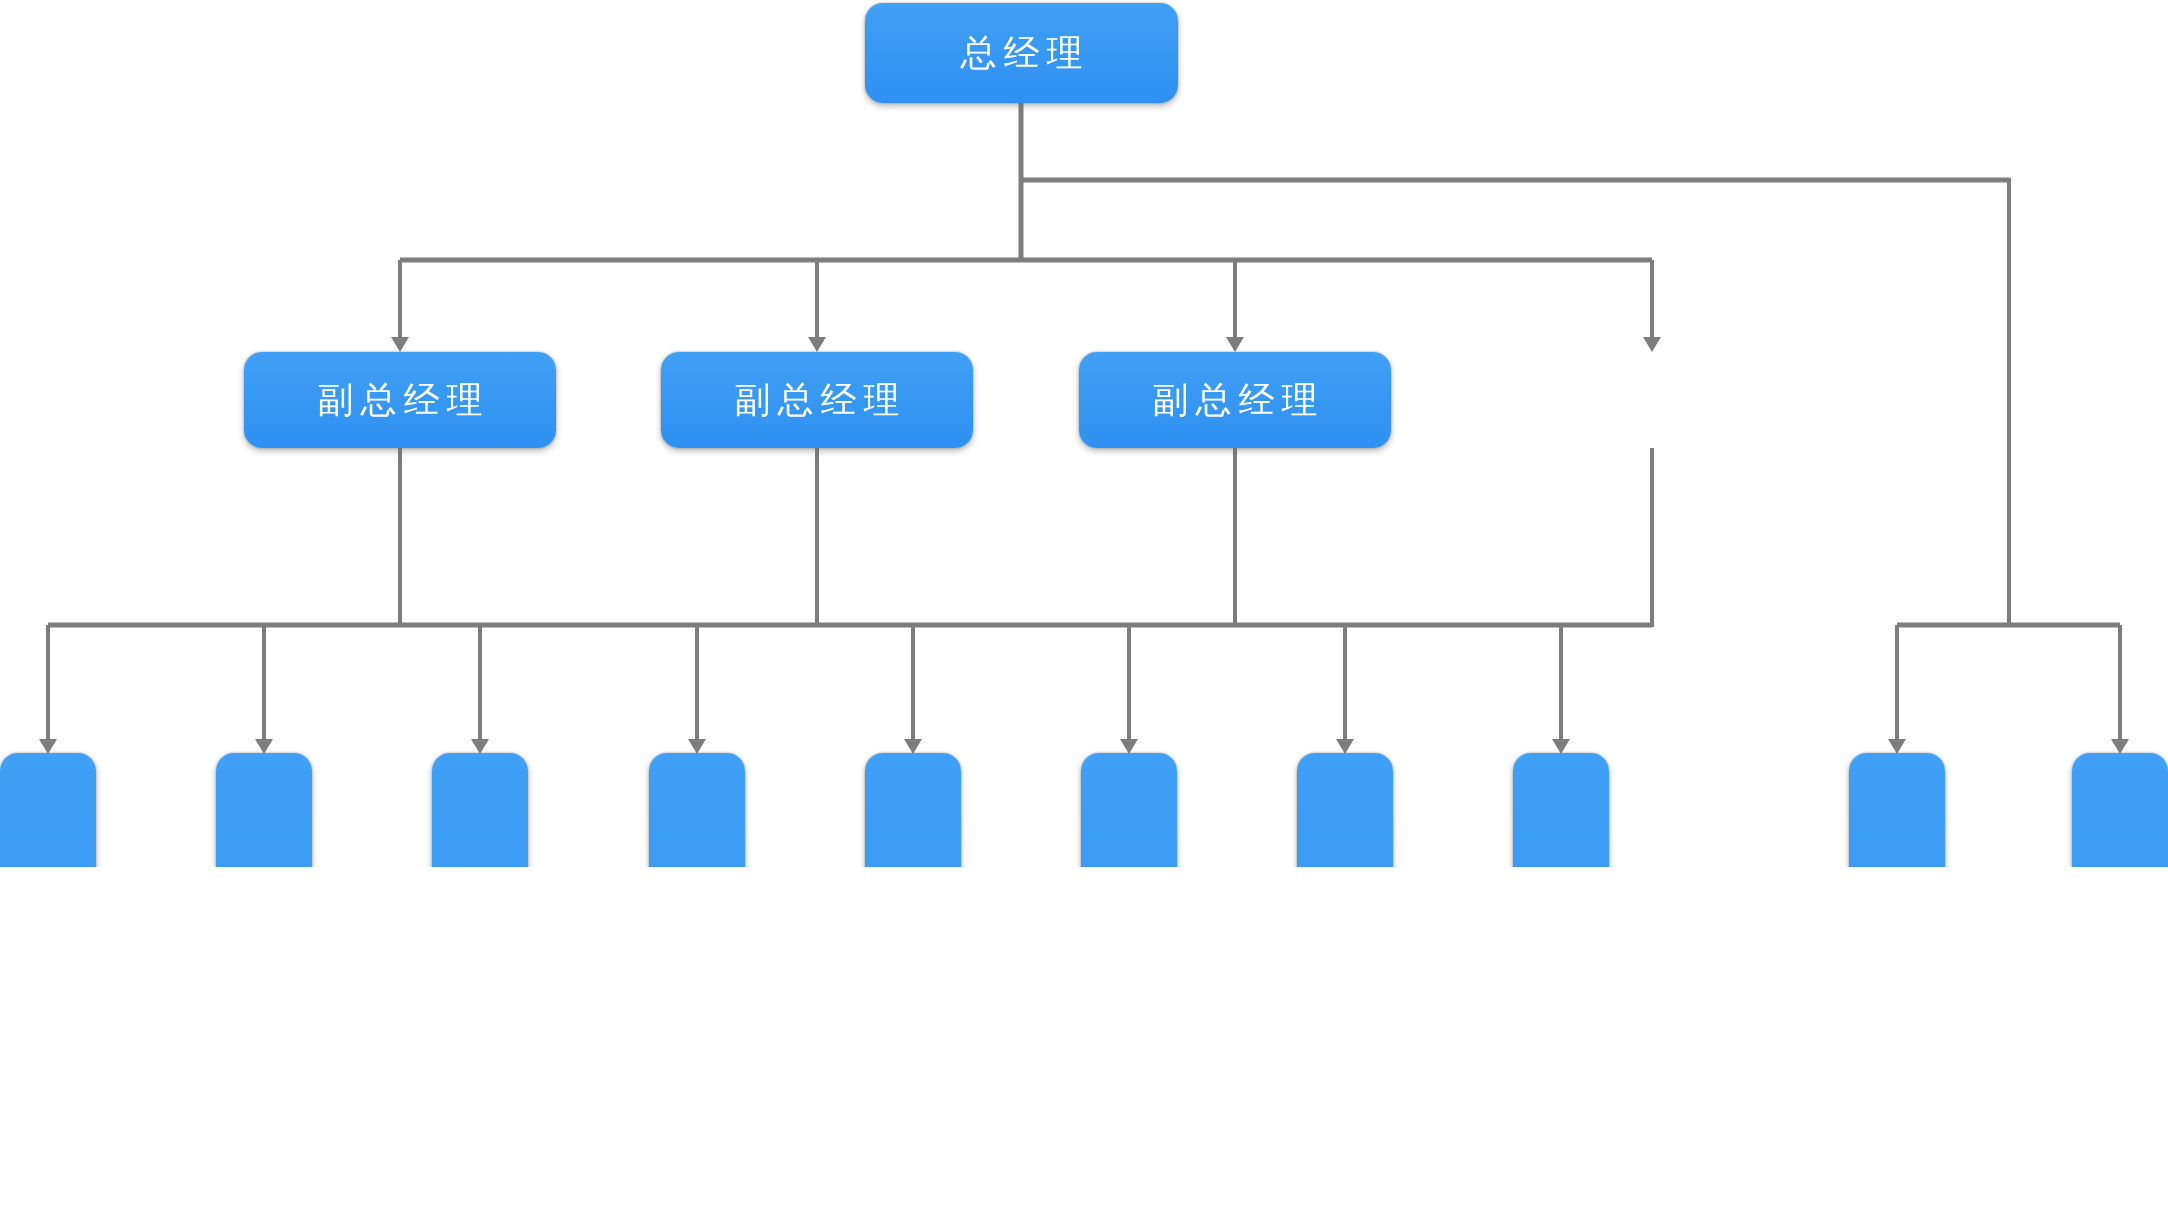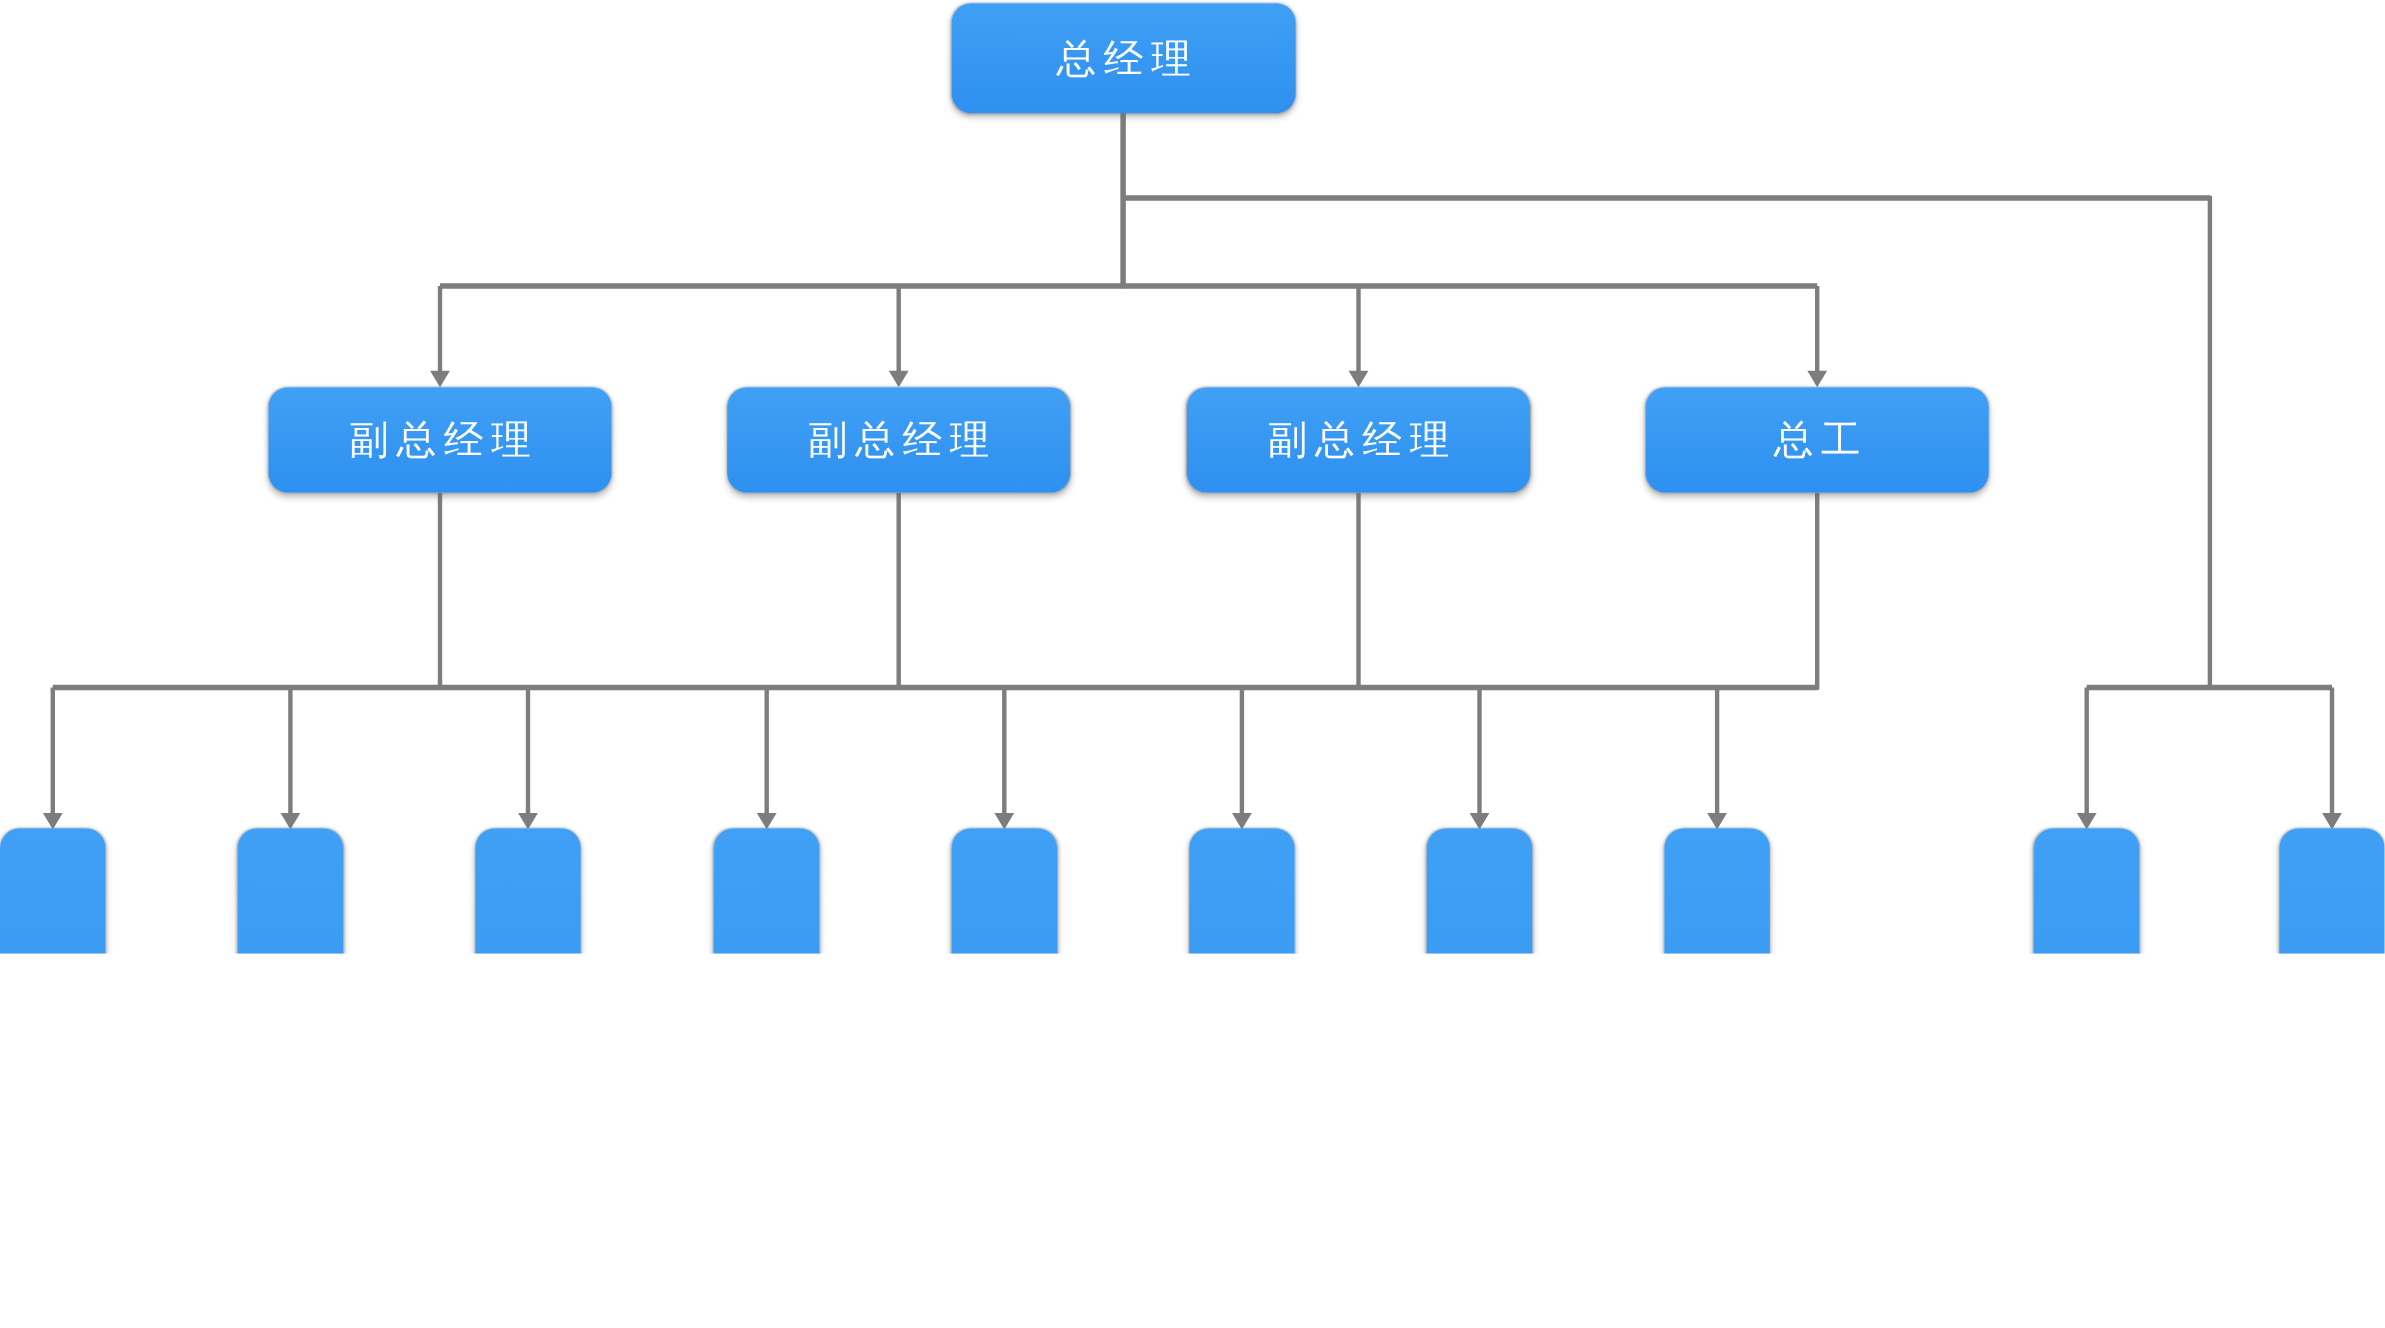--- a/index.html
+++ b/index.html
@@ -122,23 +122,20 @@
 
   <div class="node h" style="left:244px; top:352px; width:312px; height:96px;">
     <span class="label">副总经理</span>
   </div>
   <div class="node h" style="left:661px; top:352px; width:312px; height:96px;">
     <span class="label">副总经理</span>
   </div>
   <div class="node h" style="left:1079px; top:352px; width:312px; height:96px;">
     <span class="label">副总经理</span>
   </div>
-  <div class="node h" style="left:1496px; top:352px; width:312px; height:96px;">
-    <span class="label">总工</span>
-  </div>
 
   <div class="node v" style="left:0px; top:753px; width:96px; height:440px;">
     <span class="label">综合办</span>
   </div>
   <div class="node v" style="left:216px; top:753px; width:96px; height:440px;">
     <span class="label">总工办</span>
   </div>
   <div class="node v" style="left:432px; top:753px; width:96px; height:440px;">
     <span class="label">市场部</span>
   </div>

